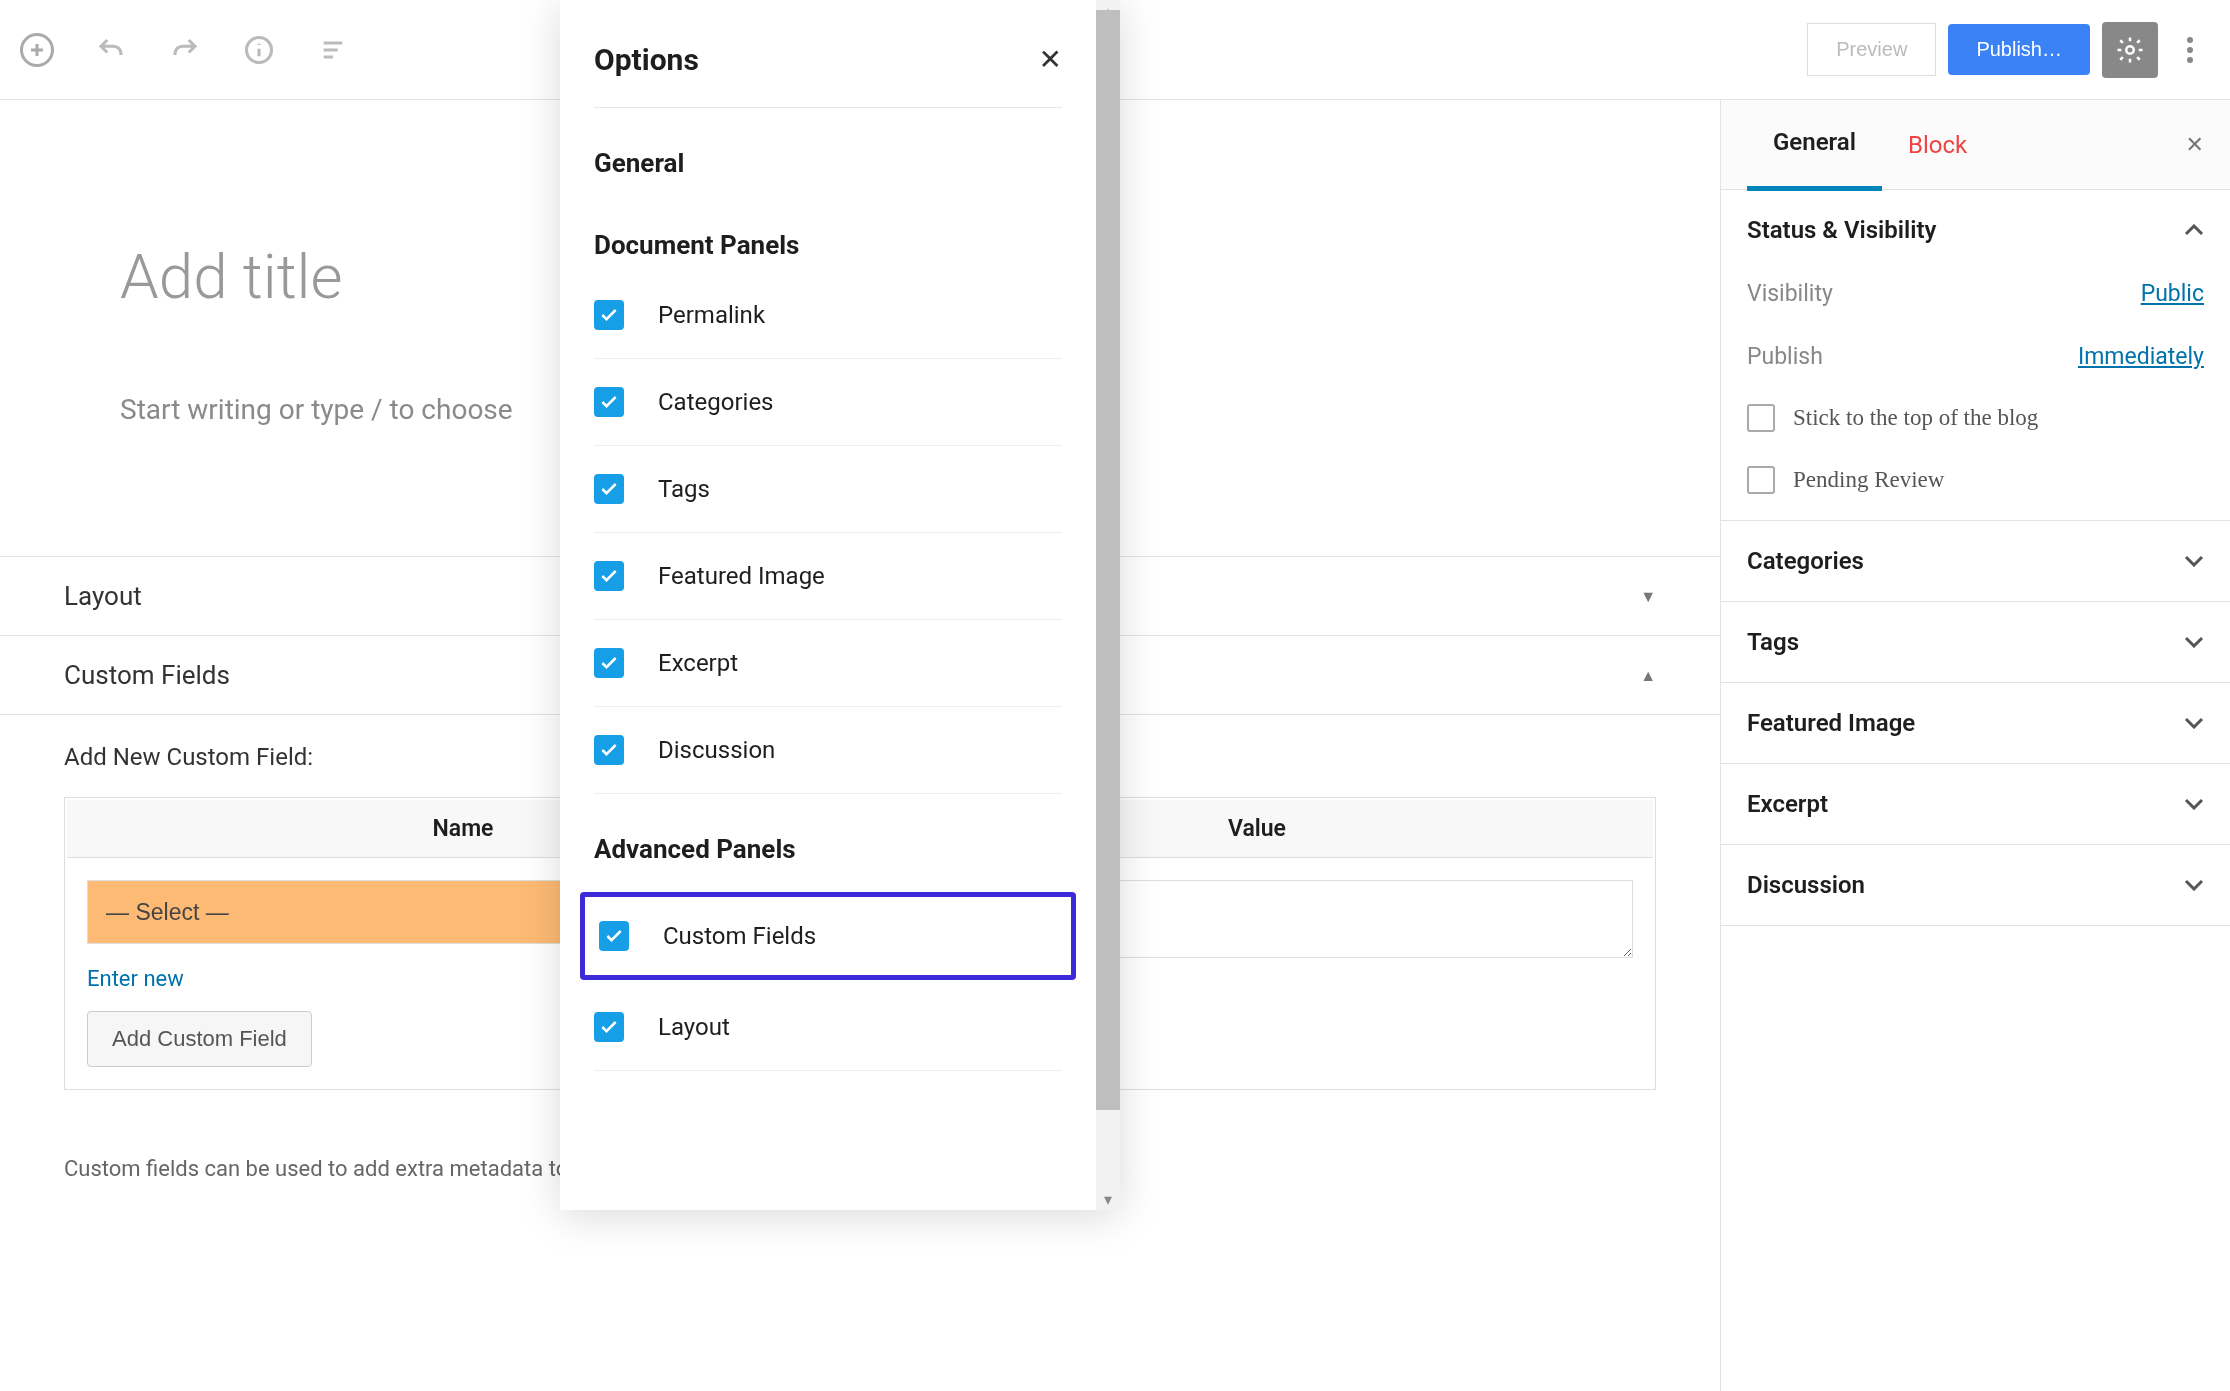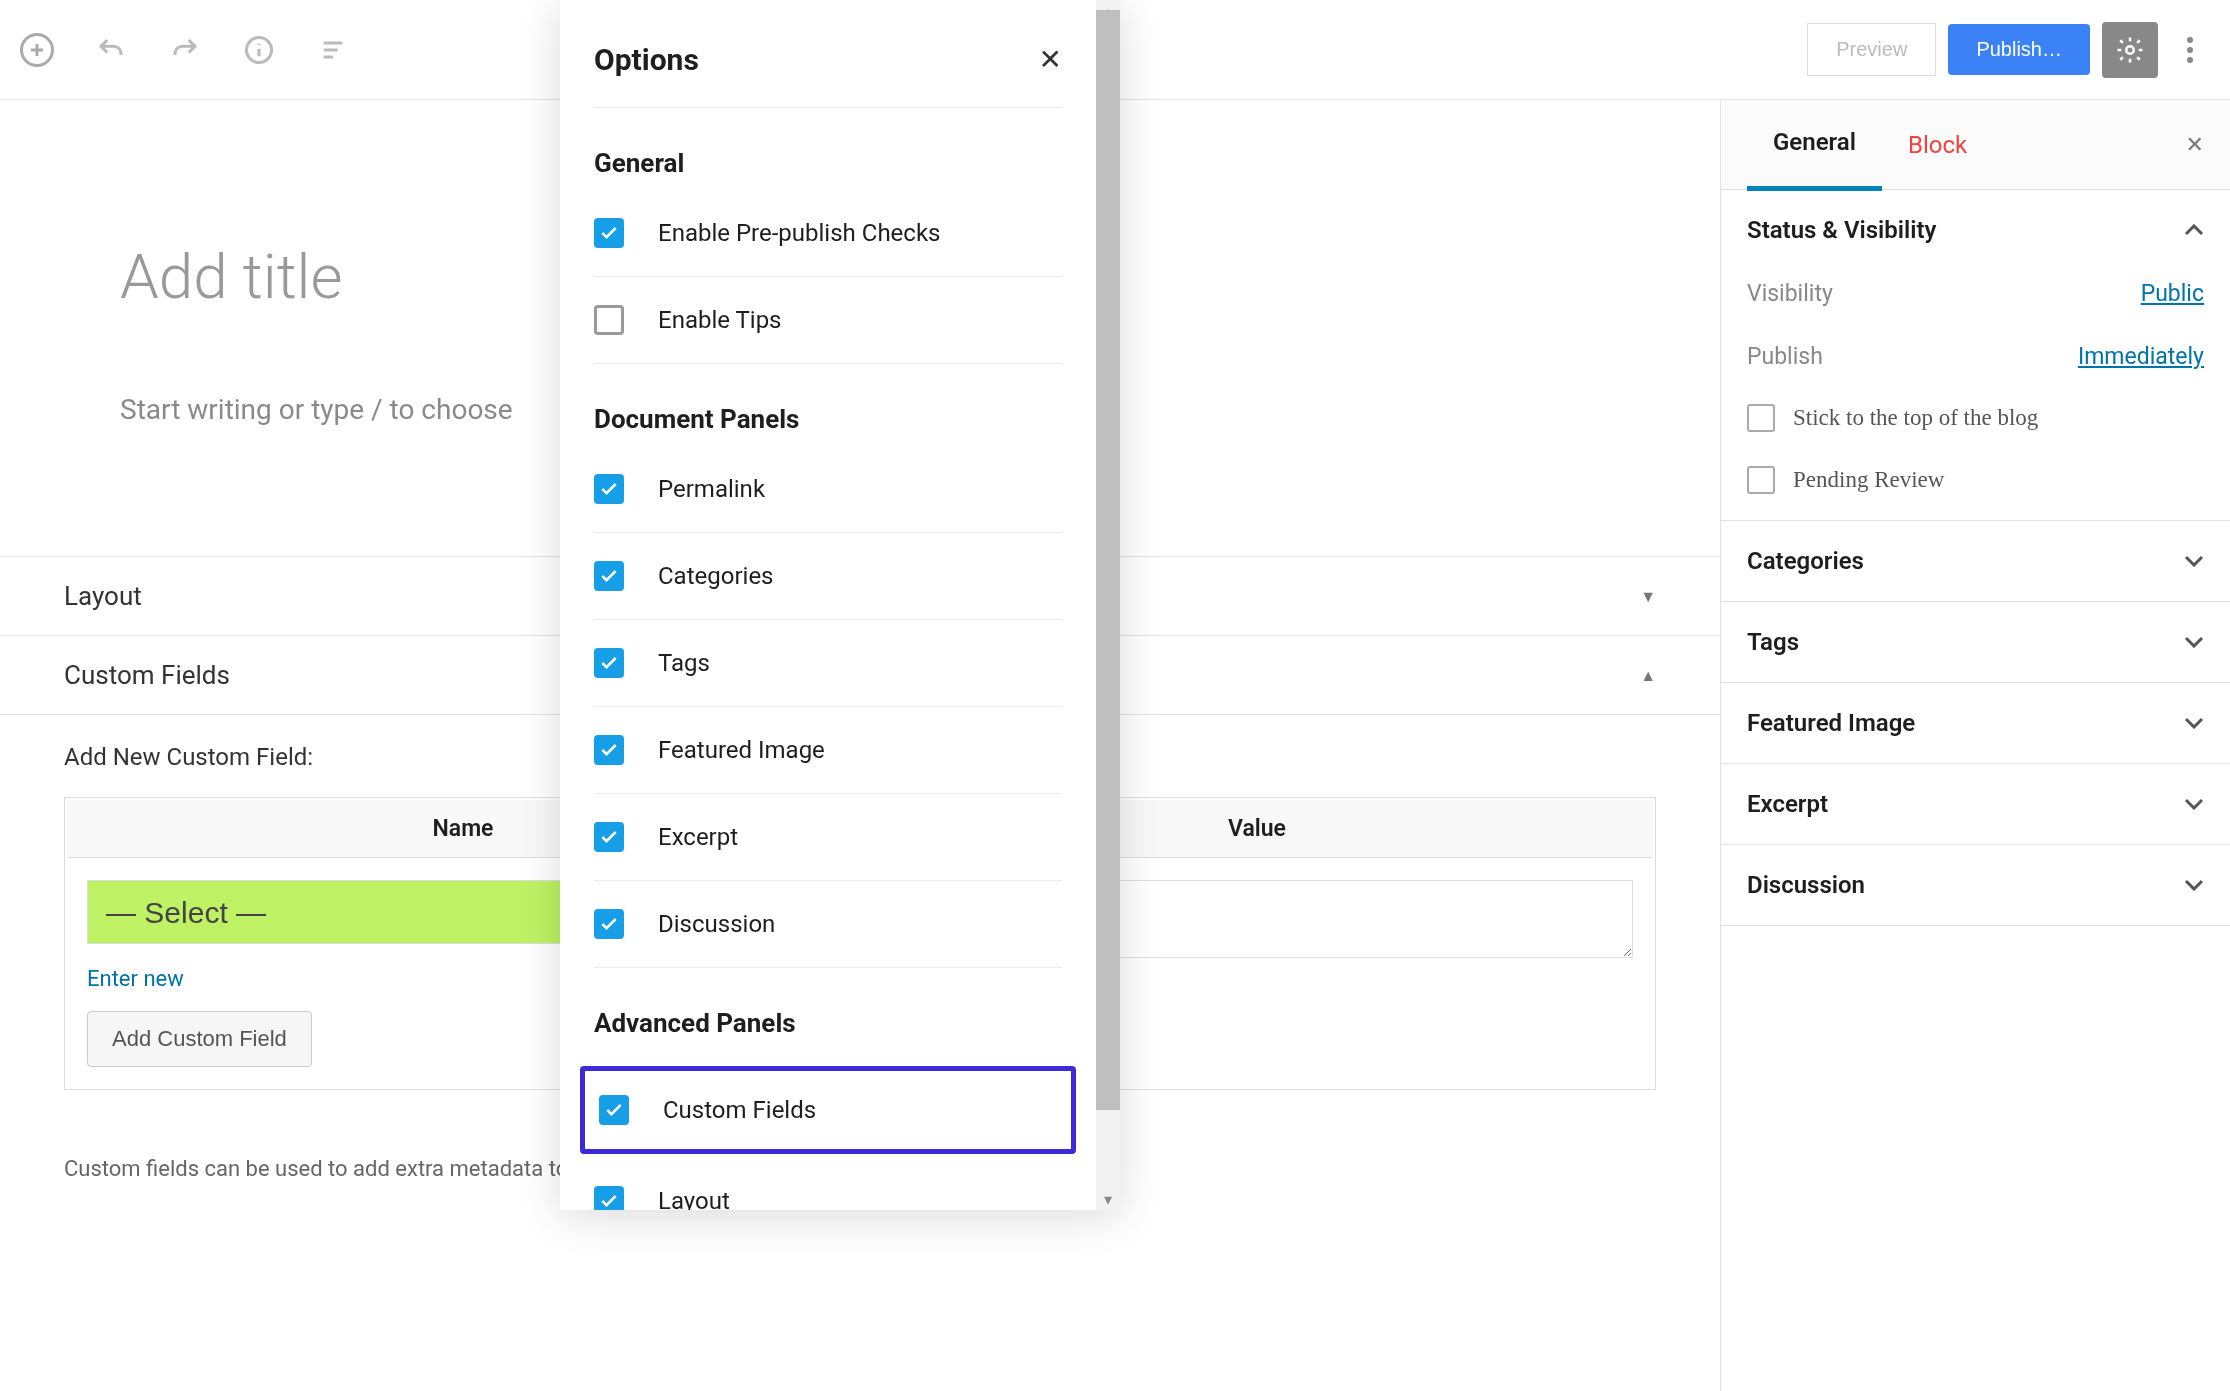--- a/index.html
+++ b/index.html
@@ -29,21 +29,21 @@
   .meta-panel { margin-top: 130px; border-top: 1px solid #e2e2e2; }
   .meta-section { border-bottom: 1px solid #e2e2e2; padding: 24px 64px; display: flex; justify-content: space-between; align-items: center; }
   .meta-section .label { font-size: 26px; color: #333; }
   .meta-section .caret { color: #777; }
 
   .cf-body { padding: 0 64px 40px; }
   .cf-h { font-size: 24px; color: #333; margin: 28px 0 26px; }
   .cf-table { width: 100%; border: 1px solid #ddd; }
   .cf-table th { background: #f8f8f8; height: 58px; font-size: 23px; font-weight: 600; border-bottom: 1px solid #ddd; }
   .cf-table td { padding: 20px; vertical-align: top; }
-  .cf-select { width: 690px; height: 64px; border: 1px solid #ddd; background: #bef264; padding: 4px 18px; font-size: 30px; color: #444; appearance: none; }
+  .cf-select { width: 690px; height: 64px; border: 1px solid #ddd; background: #fdba74; padding: 4px 18px; font-size: 23px; color: #444; appearance: none; }
   .cf-ta { width: 100%; height: 78px; border: 1px solid #ddd; resize: vertical; }
   .cf-link { color: #0073aa; font-size: 22px; text-decoration: none; margin-top: 22px; display: inline-block; }
   .cf-btn { margin-top: 20px; border: 1px solid #ccc; background: #f6f6f6; padding: 14px 24px; font-size: 22px; color: #555; border-radius: 4px; }
   .cf-desc { font-size: 22px; color: #666; margin: 26px 64px 0; }
   .cf-desc a { color: #0073aa; text-decoration: underline; }
 
   
   .sb-tabs { display: flex; align-items: center; height: 90px; background: #fbfbfb; padding: 0 26px; border-bottom: 1px solid #e2e2e2; position: relative; }
   .sb-tab { font-size: 24px; color: #ef4444; padding: 30px 26px; }
   .sb-tab.active { color: #1e1e1e; font-weight: 600; border-bottom: 5px solid #0085ba; }
@@ -268,34 +268,20 @@
   <div class="modal">
     <div class="modal-inner">
       <div class="modal-scroll">
         <div class="mod-hd">
           <h2>Options</h2>
           <span class="mod-close">✕</span>
         </div>
         <div class="mod-sec">
             <h3>General</h3>
           </div>
-        <div id="mod-general">
-            <div class="mod-row">
-              <span class="mod-check on">
-                <svg viewBox="0 0 24 24">
-                  <path d="M4 12l5 5L20 6"></path>
-                </svg>
-              </span>
-              <span>Enable Pre-publish Checks</span>
-            </div>
-            <div class="mod-row">
-              <span class="mod-check off"></span>
-              <span>Enable Tips</span>
-            </div>
-          </div>
         <div class="mod-sec">
             <h3>Document Panels</h3>
           </div>
         <div id="mod-doc">
             <div class="mod-row">
               <span class="mod-check on">
                 <svg viewBox="0 0 24 24">
                   <path d="M4 12l5 5L20 6"></path>
                 </svg>
               </span>

